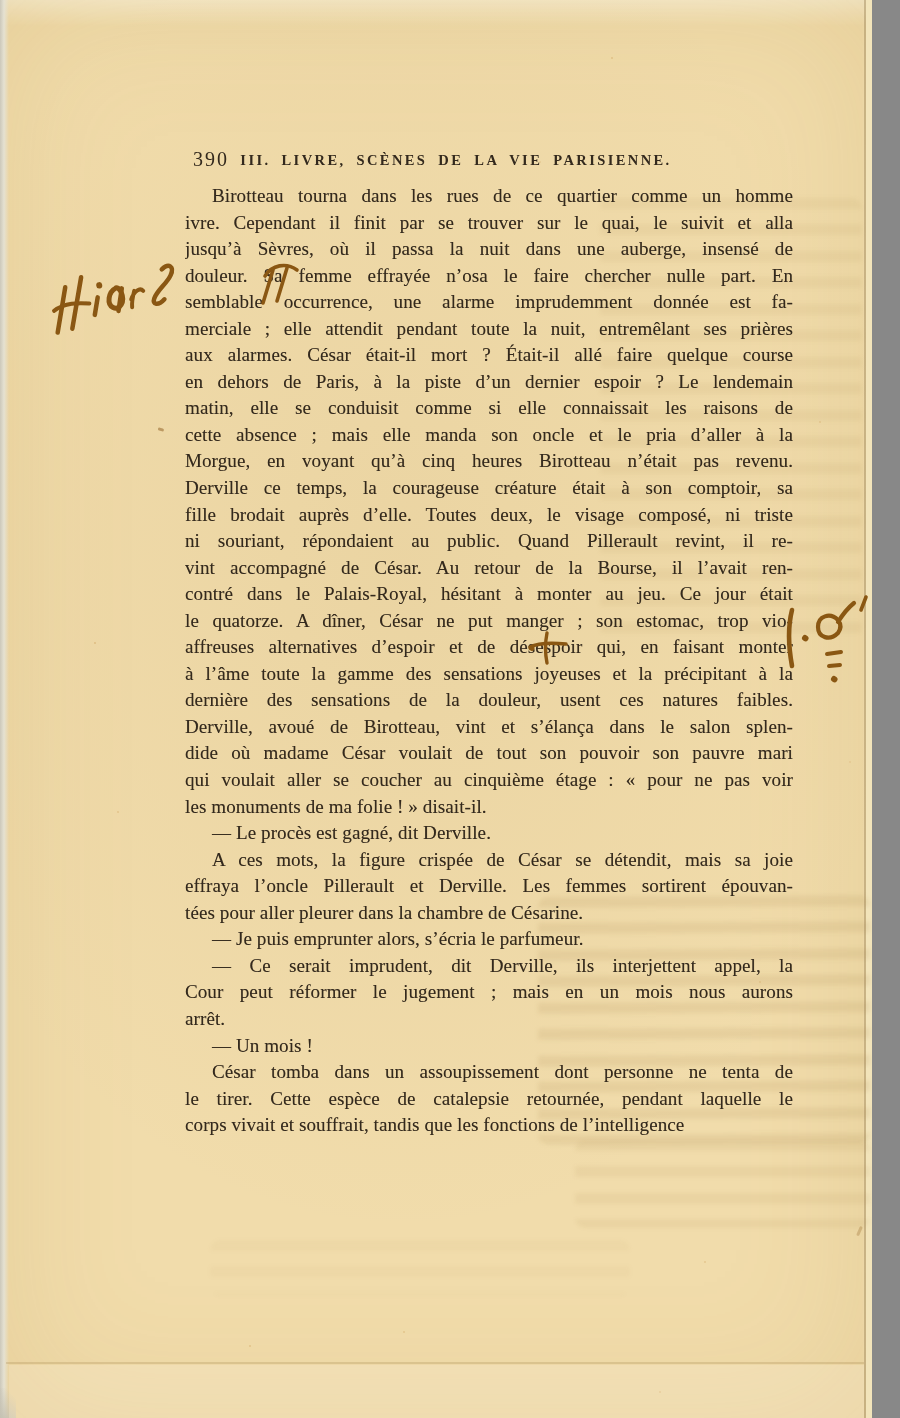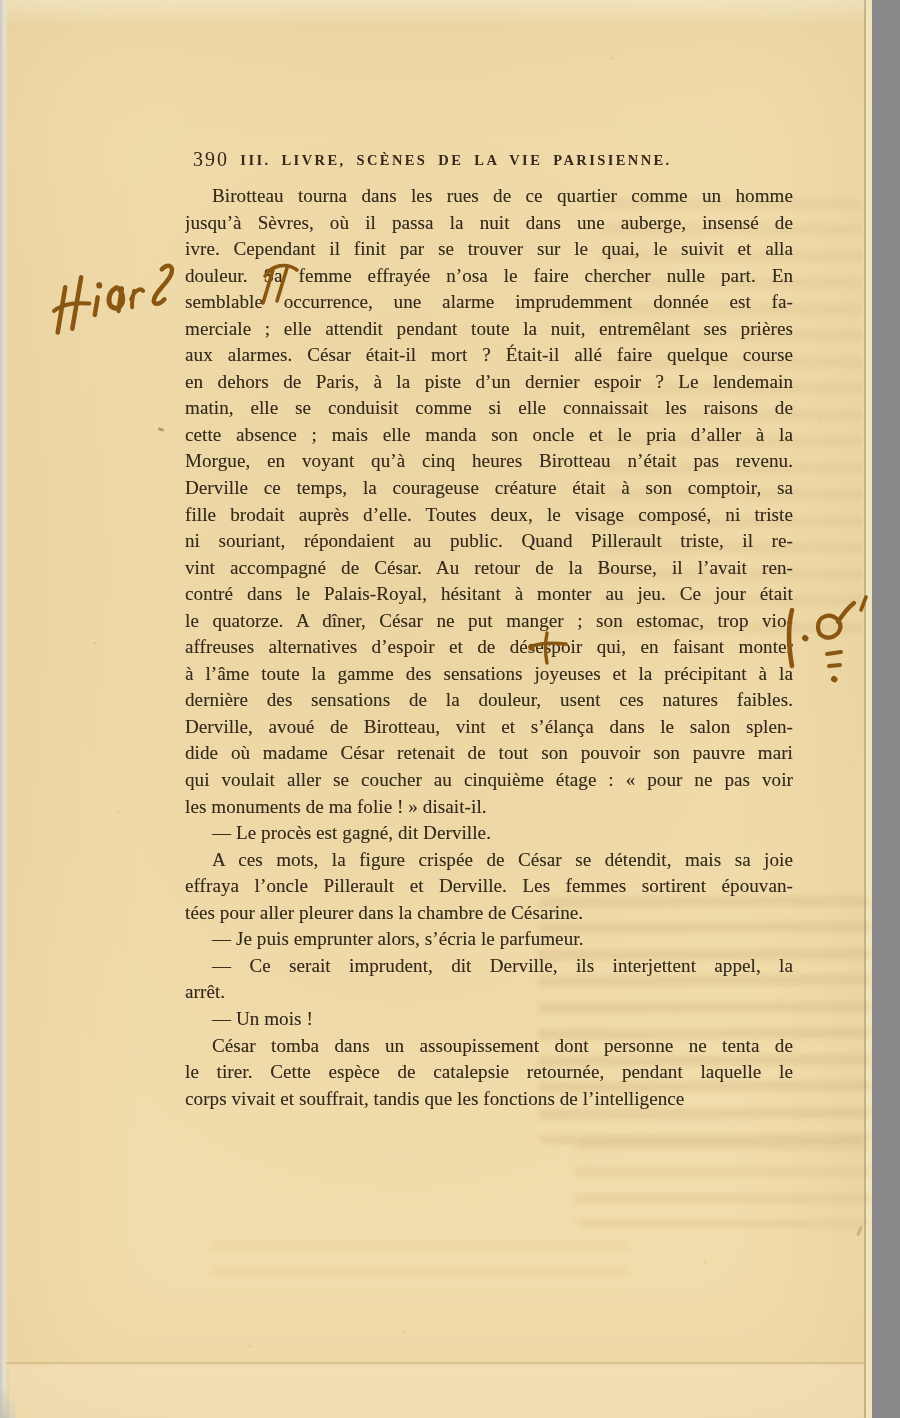--- a/index.html
+++ b/index.html
@@ -95,49 +95,50 @@
   <div class="ghost g3"></div>
   <div class="ghost g4"></div>
 
   <div class="header">
     <span class="page-number">390</span>
     <span class="running-title">III. LIVRE, SCÈNES DE LA VIE PARISIENNE.</span>
   </div>
 
   <div class="body-text">
       <div class="line i">Birotteau tourna dans les rues de ce quartier comme un homme</div>
+      <div class="line">ivre. Cependant il finit par se trouver sur le quai, le suivit et alla</div>
       <div class="line">jusqu’à Sèvres, où il passa la nuit dans une auberge, insensé de</div>
-      <div class="line">ivre. Cependant il finit par se trouver sur le quai, le suivit et alla</div>
       <div class="line">douleur. Sa femme effrayée n’osa le faire chercher nulle part. En</div>
       <div class="line">semblable occurrence, une alarme imprudemment donnée est fa-</div>
       <div class="line">merciale ; elle attendit pendant toute la nuit, entremêlant ses prières</div>
       <div class="line">aux alarmes. César était-il mort ? Était-il allé faire quelque course</div>
       <div class="line">en dehors de Paris, à la piste d’un dernier espoir ? Le lendemain</div>
       <div class="line">matin, elle se conduisit comme si elle connaissait les raisons de</div>
       <div class="line">cette absence ; mais elle manda son oncle et le pria d’aller à la</div>
       <div class="line">Morgue, en voyant qu’à cinq heures Birotteau n’était pas revenu.</div>
       <div class="line">Derville ce temps, la courageuse créature était à son comptoir, sa</div>
       <div class="line">fille brodait auprès d’elle. Toutes deux, le visage composé, ni triste</div>
-      <div class="line">ni souriant, répondaient au public. Quand Pillerault triste, il re-</div>
+      <div class="line">ni souriant, répondaient au public. Quand Pillerault revint, il re-</div>
       <div class="line">vint accompagné de César. Au retour de la Bourse, il l’avait ren-</div>
       <div class="line">contré dans le Palais-Royal, hésitant à monter au jeu. Ce jour était</div>
       <div class="line">le quatorze. A dîner, César ne put manger ; son estomac, trop vio-</div>
       <div class="line">affreuses alternatives d’espoir et de désespoir qui, en faisant monter</div>
       <div class="line">à l’âme toute la gamme des sensations joyeuses et la précipitant à la</div>
       <div class="line">dernière des sensations de la douleur, usent ces natures faibles.</div>
       <div class="line">Derville, avoué de Birotteau, vint et s’élança dans le salon splen-</div>
-      <div class="line">dide où madame César retenait de tout son pouvoir son pauvre mari</div>
+      <div class="line">dide où madame César voulait de tout son pouvoir son pauvre mari</div>
       <div class="line">qui voulait aller se coucher au cinquième étage : « pour ne pas voir</div>
       <div class="line e">les monuments de ma folie ! » disait-il.</div>
       <div class="line i e">— Le procès est gagné, dit Derville.</div>
       <div class="line i">A ces mots, la figure crispée de César se détendit, mais sa joie</div>
       <div class="line">effraya l’oncle Pillerault et Derville. Les femmes sortirent épouvan-</div>
       <div class="line e">tées pour aller pleurer dans la chambre de Césarine.</div>
       <div class="line i e">— Je puis emprunter alors, s’écria le parfumeur.</div>
       <div class="line i">— Ce serait imprudent, dit Derville, ils interjettent appel, la</div>
+      <div class="line">Cour peut réformer le jugement ; mais en un mois nous aurons</div>
       <div class="line e">arrêt.</div>
       <div class="line i e">— Un mois !</div>
       <div class="line i">César tomba dans un assoupissement dont personne ne tenta de</div>
       <div class="line">le tirer. Cette espèce de catalepsie retournée, pendant laquelle le</div>
       <div class="line e">corps vivait et souffrait, tandis que les fonctions de l’intelligence</div>
     </div>
 
   <svg class="hand-svg" style="left:50px;top:244px;transform:rotate(-7deg);" width="150" height="92" viewBox="0 0 150 92">
     <path d="M16,36 L3,80" stroke-width="4.5"></path>
     <path d="M33,28 L18,78" stroke-width="4.5"></path>

